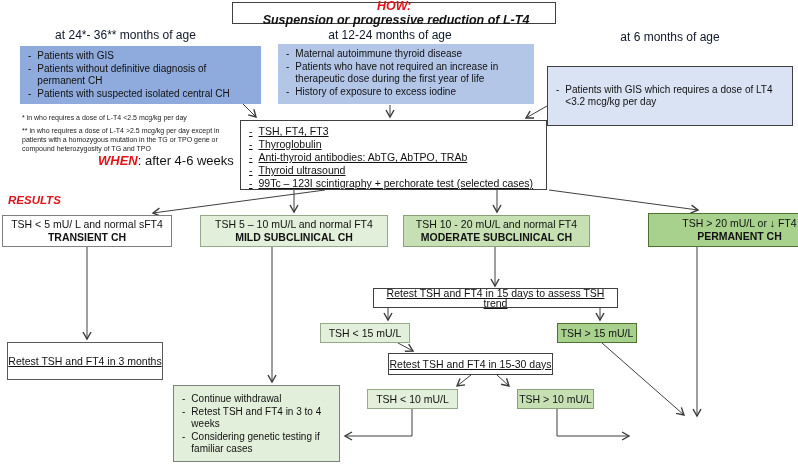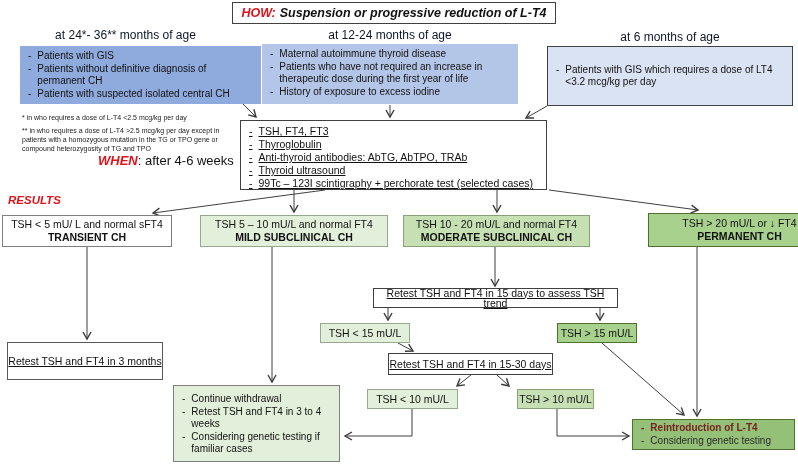--- a/index.html
+++ b/index.html
@@ -3,40 +3,40 @@
 <meta charset="utf-8">
 <style>
   html,body{margin:0;padding:0;background:#fff;}
   #stage{position:relative;width:798px;height:467px;background:#fff;
          font-family:"Liberation Sans",sans-serif;color:#111;overflow:hidden;}
   .abs{position:absolute;box-sizing:border-box;}
   svg.wires{position:absolute;left:0;top:0;width:798px;height:467px;pointer-events:none;}
   .hdr{font-size:12px;text-align:center;color:#0f172a;}
   .bx{box-sizing:border-box;}
   .blue1{background:#8faadc;}
-  .blue2{background:#b4c6e7;}
-  .blue3{background:#dae3f3;border:1.5px solid #404040;}
+  .blue2{background:#b4c6e7;margin-left:16px;}
+  .blue3{background:#dae3f3;border:1.5px solid #404040;margin-top:20px;}
   .whitebx{background:#fff;border:1.3px solid #404040;text-decoration:underline;}
   .g-light{background:#e2efda;border:1.3px solid #97a98b;}
   .g-mid{background:#c6e0b4;border:1.3px solid #8aa177;}
   .g-dark{background:#a9d18e;border:1.5px solid #4f7130;}
   .g-darker{background:#94c078;border:1.5px solid #4f7130;}
   .gray-border{background:#fff;border:1.6px solid #7f7f7f;}
   .b{display:flex;font-size:10px;line-height:12.5px;}
   .b::before{content:"-";margin:0 6px 0 2px;flex:0 0 auto;}
   .tests .b{font-size:10.5px;line-height:13px;}
   .pad{padding:4px 6px;}
   .cell{display:flex;flex-direction:column;justify-content:center;text-align:center;}
   .crit{font-size:10.5px;line-height:13px;}
   .diag{font-size:10.5px;line-height:13px;font-weight:bold;}
   .small-lbl{font-size:10.5px;text-align:center;line-height:1;}
   .red-it{color:#e0151b;font-weight:bold;font-style:italic;}
   .title-box{background:#fff;border:1.6px solid #404040;display:flex;
              align-items:center;justify-content:center;font-size:12.5px;
-             font-style:italic;font-weight:600;}
+             font-style:italic;font-weight:600;flex-direction:column;}
   .fnote{font-size:7px;line-height:9px;color:#1a1a1a;}
   .when-line{font-size:13px;}
 </style>
 </head>
 <body>
 
 <div id="stage">
 
   <svg class="wires">
     <defs>
@@ -153,18 +153,14 @@
   <div class="abs bx g-mid cell" style="left:517px;top:389px;width:77px;height:20px;">
     <div class="small-lbl">TSH &gt; 10 mU/L</div>
   </div>
 
   <div class="abs bx g-light pad" style="left:173px;top:385px;width:167px;height:77px;border-color:#7f7f7f;border-width:1.5px;padding-top:7px;">
     <div class="b">Continue withdrawal</div>
     <div class="b">Retest TSH and FT4 in 3 to 4 weeks</div>
     <div class="b">Considering genetic testing if familiar cases</div>
   </div>
 
-  <div class="abs bx g-darker pad" style="left:632px;top:419px;width:163px;height:31px;padding-top:2px;">
-    <div class="b" style="font-weight:bold;color:#772222;">Reintroduction of L-T4</div>
-    <div class="b" style="color:#2b2b2b;">Considering genetic testing</div>
-  </div>
 
 </div>
 
 </body></html>

